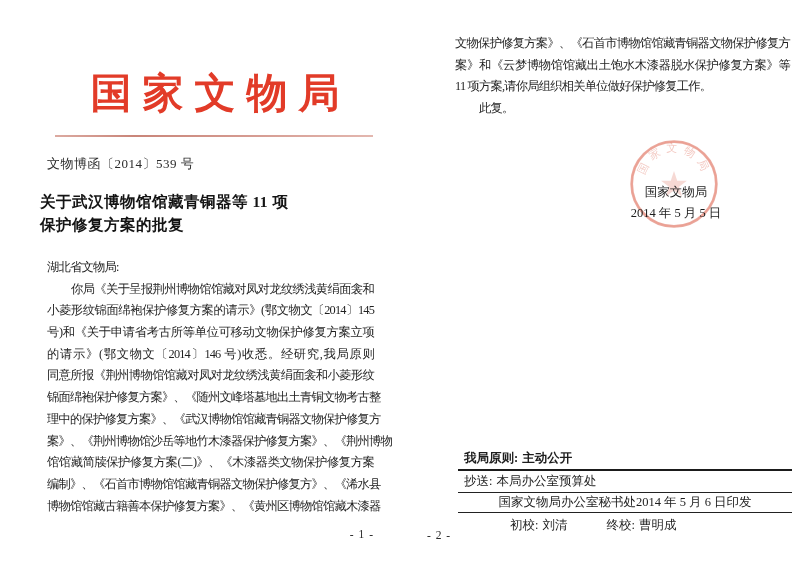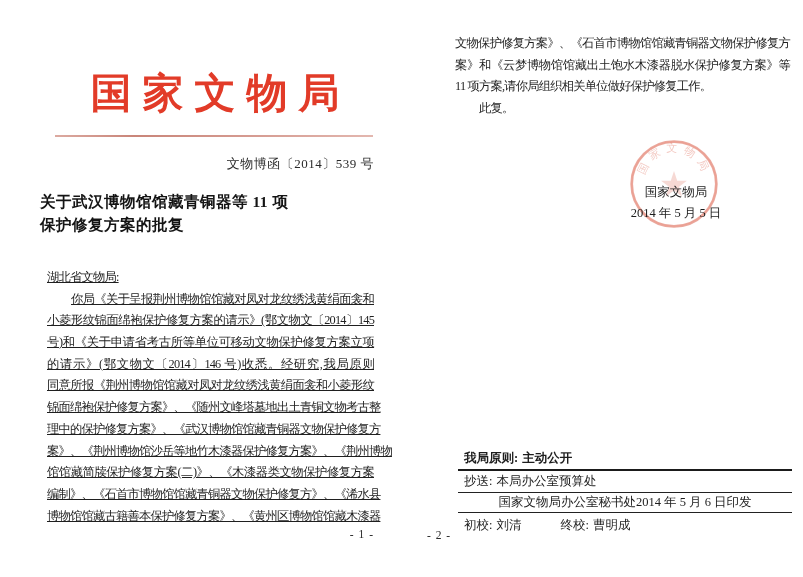--- a/index.html
+++ b/index.html
@@ -12,29 +12,29 @@
   .p1-org{
     position:absolute;left:55px;top:66px;width:320px;height:54px;line-height:54px;
     text-align:center;font-size:41px;font-weight:700;letter-spacing:11px;text-indent:11px;
     color:#e23b28;white-space:nowrap;
   }
   .red-line{
     position:absolute;left:55px;top:135px;width:318px;height:2px;
     background:linear-gradient(90deg,#dcaaa1,#c98579 25%,#d59a90 60%,#e3b7af);
   }
   .doc-number{
-    position:absolute;left:47px;top:155px;width:327px;text-align:right;
+    position:absolute;left:47px;top:155px;width:327px;text-align:left;
     font-size:13px;line-height:17px;color:#2a2a2a;letter-spacing:0.5px;
   }
   .doc-title{
     position:absolute;left:40px;top:190px;width:340px;text-align:left;
     font-size:15.5px;font-weight:700;line-height:23px;color:#141414;letter-spacing:0.5px;
   }
   .body-block{position:absolute;}
-  #body1{left:47px;top:267px;width:327px;text-decoration:underline;}
+  #body1{left:47px;top:257px;width:327px;}
   #body2{left:455px;top:33px;width:335px;}
   .bline{
     height:21.7px;line-height:21.7px;font-size:12.3px;letter-spacing:-0.8px;
     color:#1f1f1f;text-align:justify;text-align-last:justify;white-space:nowrap;
   }
   .bline.short{text-align-last:left;}
   .bline.indent{padding-left:24px;}
   .page-num{
     position:absolute;font-size:11.5px;letter-spacing:1px;color:#2a2a2a;line-height:14px;
   }
@@ -47,21 +47,21 @@
     font-size:12.5px;line-height:21px;color:#1d1d1d;white-space:nowrap;
   }
   
   .footer{
     position:absolute;left:458px;top:450px;width:334px;font-size:12.5px;color:#1d1d1d;
   }
   .f-row{padding-left:6px;white-space:nowrap;}
   .f-row1{line-height:17px;font-weight:700;border-bottom:2px solid #1b1b1b;padding-bottom:2px;}
   .f-row2{line-height:21px;border-bottom:1.5px solid #222;}
   .f-row3{line-height:19px;border-bottom:1.5px solid #222;display:flex;justify-content:center;padding-right:6px;}
-  .f-row4{line-height:16px;padding-top:4px;}
+  .f-row4{line-height:16px;padding-top:4px;margin-left:46px;}
   .f-gap{display:inline-block;width:4px;}
   .f-proof2{margin-left:36px;}
 </style>
 </head>
 <body>
 
 <div id="canvas">
 
   <div>
     <div class="p1-org">国家文物局</div>

